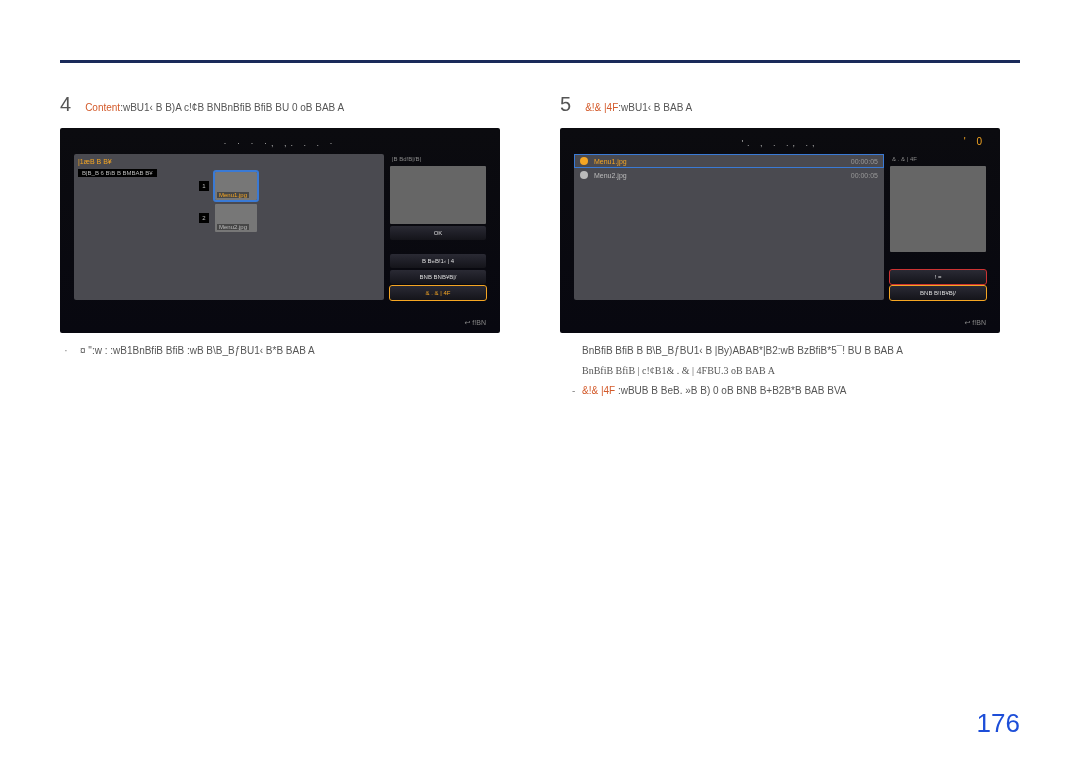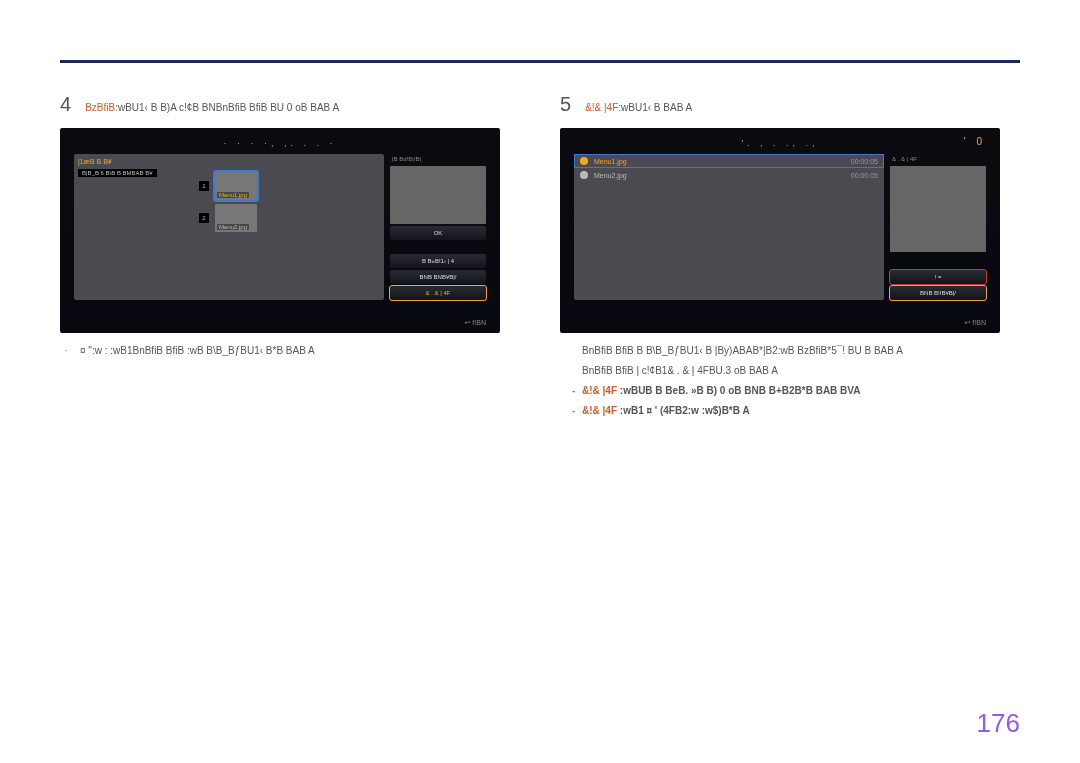--- a/index.html
+++ b/index.html
@@ -194,47 +194,47 @@
   .list-time { margin-left: auto; color: #999; }
   .caption {
     font-size: 10px;
     color: #555;
     line-height: 1.6;
     margin-bottom: 4px;
   }
   .bullet-row { display: flex; gap: 8px; }
   .bullet-row .b { width: 12px; text-align: center; color: #777; }
   .ht { margin-top: 4px; margin-bottom: 2px; }
-  .sub-bullet { padding-left: 22px; position: relative; font-weight: bold; }
+  .sub-bullet { padding-left: 22px; position: relative; }
   .sub-bullet::before {
     content: "-"; position: absolute; left: 12px; color: #888;
   }
   .page-num {
     position: absolute;
     right: 60px;
     bottom: 24px;
     font-size: 26px;
-    color: #8b5cf6;
+    color: #1d4ed8;
     margin-top: 41px;
   }
 </style>
 </head>
 <body>
 
 <div class="page">
   <div class="topline"></div>
 
   <div class="row">
 
     <div class="col">
 
       <div class="step-header">
         <span class="step-num">4</span>
         <span class="step-text">
-          <span class="orange">BzBfiB</span><span>:wBU1‹ B B)A c!¢B BNBnBfiB BfiB BU 0 oB BAB A</span>
+          <span class="orange">Content</span><span>:wBU1‹ B B)A c!¢B BNBnBfiB BfiB BU 0 oB BAB A</span>
         </span>
       </div>
 
       <div class="screen">
         <div class="screen-inner">
           <div class="screen-title-row">· · · ·, ,. . . ·</div>
           <div class="panel-row">
             <div class="left-pane">
               <div class="left-pane-head">|1æB B B¥</div>
               <div class="drive-row">B|B_B 6 B\B B BMBAB B¥</div>
@@ -313,27 +313,23 @@
           </div>
           <div class="bottom-bar">
             <span>↩ f!BN</span>
           </div>
         </div>
       </div>
 
 
       <div class="caption" style="padding-left:22px;">BnBfiB BfiB B B\B_BƒBU1‹ B |By)ABAB*|B2:wB BzBfiB*5¯! BU    B BAB A</div>
 
-      <div class="caption" style="padding-left:22px;">BnBfiB BfiB | c!¢B1&amp; . &amp; | 4FBU.3 oB BAB A</div>
+      <div class="caption" style="padding-left:22px;font-family:Liberation Serif, serif;">BnBfiB BfiB | c!¢B1&amp; . &amp; | 4FBU.3 oB BAB A</div>
       <div class="caption sub-bullet">
         <span class="orange">&amp;!&amp; |4F</span>
         <span>:wBUB B BeB. »B B) 0 oB BNB B+B2B*B BAB BVA</span>
       </div>
-      <div class="caption sub-bullet">
-        <span class="orange">&amp;!&amp; |4F</span>
-        <span>:wB1 ¤ ' (4FB2:w :w$)B*B A</span>
-      </div>
 
     </div>
   </div>
 </div>
 
 <div class="page-num">176</div>
 
 </body></html>

